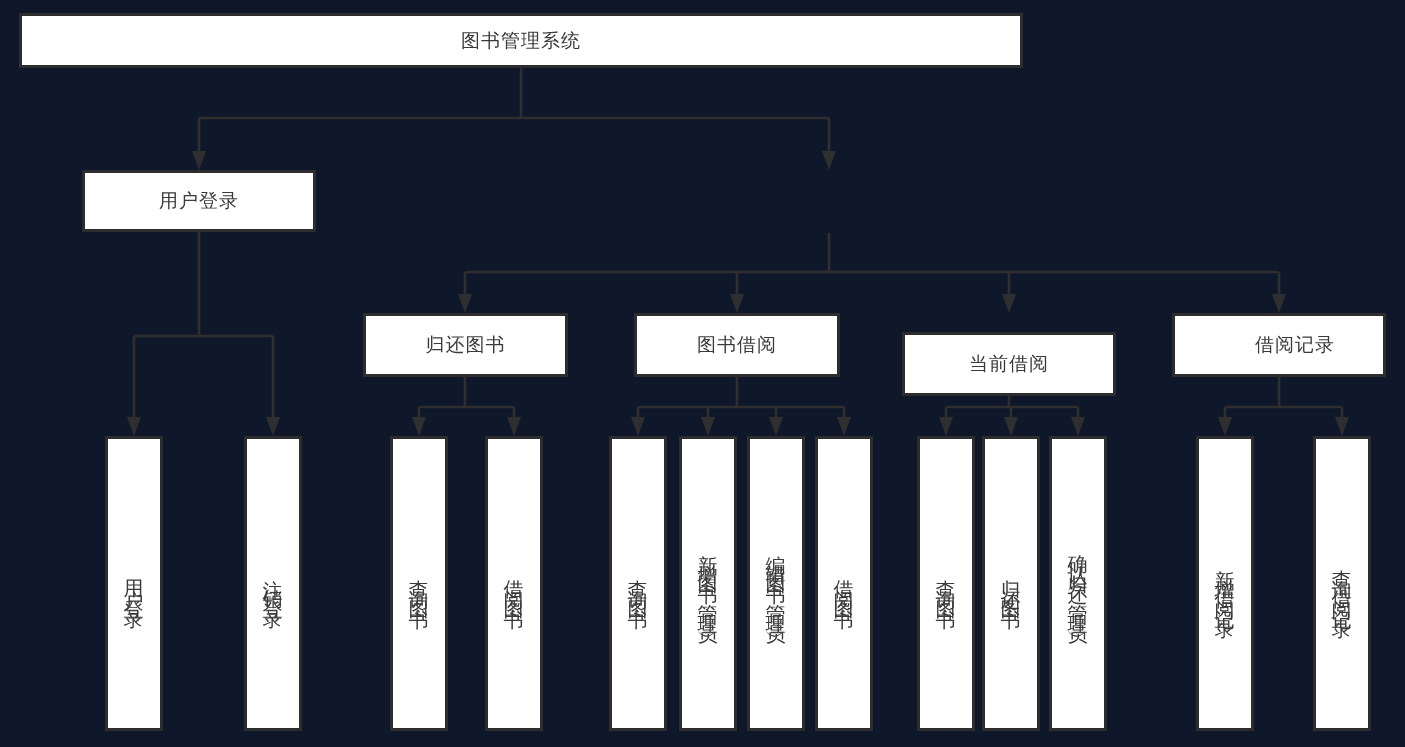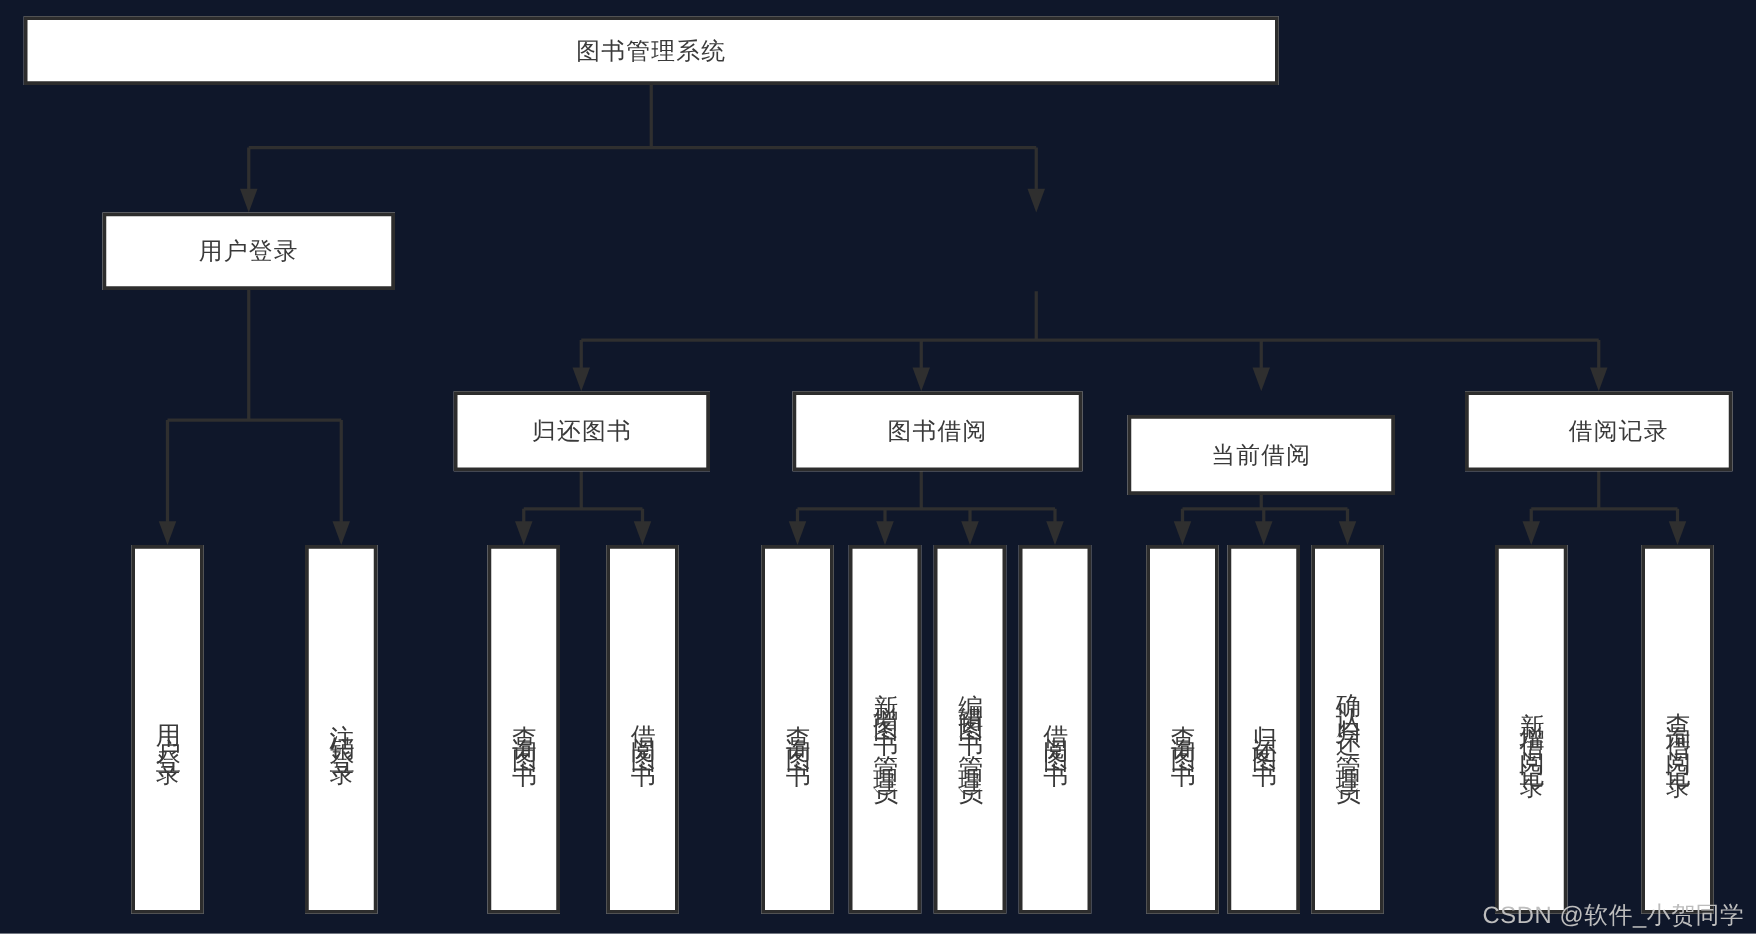--- a/index.html
+++ b/index.html
@@ -37,21 +37,21 @@
     text-orientation: mixed;
     letter-spacing: 10px;
     line-height: 1;
     white-space: nowrap;
   }
   
   .b-root      { left: 19px;   top: 13px;  width: 1004px; height: 55px; font-size: 19px; }
   .b-login     { left: 82px;   top: 170px; width: 234px;  height: 62px; }
   .b-mgmt      { left: 711px;  top: 171px; width: 236px;  height: 62px; }
   .b-l3a       { left: 363px;  top: 313px; width: 205px;  height: 64px; }
-  .b-l3b       { left: 634px;  top: 313px; width: 232px;  height: 64px; }
+  .b-l3b       { left: 634px;  top: 313px; width: 206px;  height: 64px; }
   .b-l3c       { left: 902px;  top: 313px; width: 214px;  height: 64px; margin-top: 19px; }
   .b-l3d       { left: 1172px; top: 313px; width: 214px;  height: 64px; padding-left: 32px; }
   
   .lf-1a { left: 105px; }  .lf-1b { left: 244px; }
   .lf-2a { left: 390px; }  .lf-2b { left: 485px; }
   .lf-3a { left: 609px; }  .lf-3b { left: 679px; }
   .lf-3c { left: 747px; }  .lf-3d { left: 815px; }
   .lf-4a { left: 917px; }  .lf-4b { left: 982px; }
   .lf-4c { left: 1049px; } .lf-5a { left: 1196px; }
   .lf-5b { left: 1313px; }
@@ -161,15 +161,14 @@
     <span class="vtxt">确认归还（管理员）</span>
   </div>
 
   <div class="node leaf lf-5a">
     <span class="vtxt">新增借阅记录</span>
   </div>
   <div class="node leaf lf-5b">
     <span class="vtxt">查询借阅记录</span>
   </div>
 
-  <div class="watermark">CSDN @软件_小贺同学</div>
 
 </div>
 
 </body></html>

